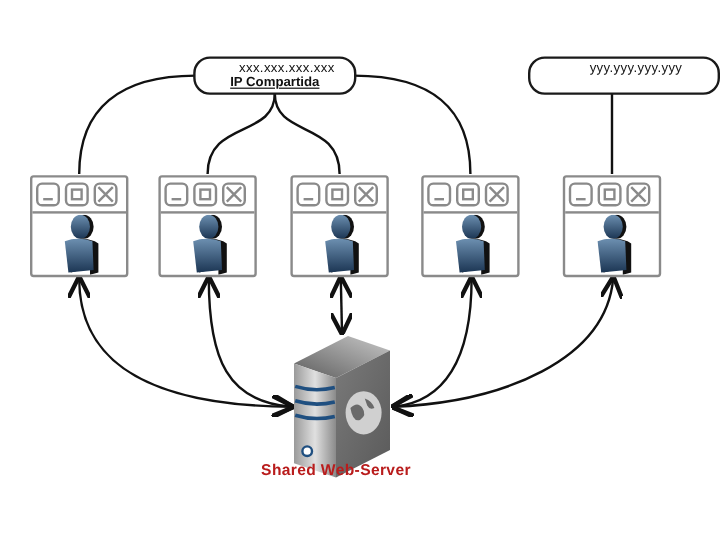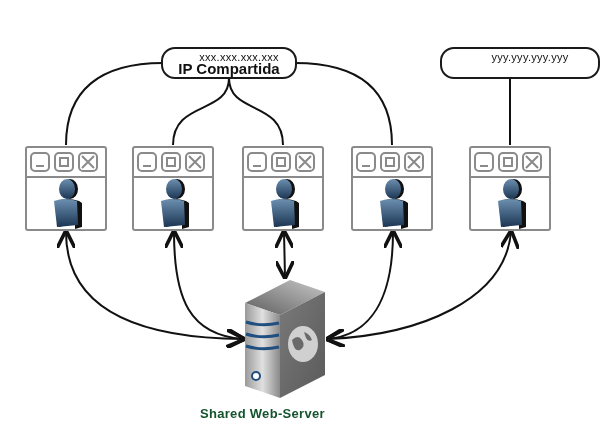--- a/index.html
+++ b/index.html
@@ -1,32 +1,32 @@
 <!DOCTYPE html>
 <html><head>
 <meta charset="utf-8">
 <style>
   html, body { margin: 0; padding: 0; background: #ffffff; }
   body { width: 603px; height: 444px; position: relative; overflow: hidden; font-family: "Liberation Sans", "DejaVu Sans", sans-serif; }
   #diagram { position: absolute; left: 0; top: 0; }
   .ip-label { position: absolute; box-sizing: border-box; border: 2px solid #1a1a1a; border-radius: 14px; background: #fff; text-align: center; line-height: 12px; padding-top: 2px; }
   .ip-label .addr { font-size: 11px; color: #111; letter-spacing: 0.3px; display: block; padding-left: 20px; }
-  .ip-label .kind { font-size: 15px; font-weight: bold; color: #111; display: block; }
+  .ip-label .kind { font-size: 11px; font-weight: bold; color: #111; display: block; text-decoration: underline; }
   #ip-shared { left: 161px; top: 47px; width: 136px; height: 32px; }
   #ip-dedicated { left: 440px; top: 47px; width: 160px; height: 32px; }
   .client { position: absolute; width: 82px; height: 85px; box-sizing: border-box; border: 2px solid #8a8a8a; border-radius: 3px; background: #fff; }
   .client .bar { height: 28px; border-bottom: 2px solid #8a8a8a; position: relative; }
   .client .btn { position: absolute; top: 4px; width: 20px; height: 20px; box-sizing: border-box; border: 2px solid #8a8a8a; border-radius: 5px; }
   .client .btn.min { left: 3px; }
   .client .btn.min::after { content: ""; position: absolute; left: 4px; bottom: 3px; width: 8px; height: 2px; background: #8a8a8a; }
   .client .btn.max { left: 27px; }
   .client .btn.max::after { content: ""; position: absolute; left: 3px; top: 3px; width: 10px; height: 10px; box-sizing: border-box; border: 2px solid #8a8a8a; }
   .client .btn.close { left: 51px; }
   .client .user { position: absolute; left: 24px; top: 31px; }
-  .server-caption { position: absolute; left: 200px; top: 406px; width: 160px; text-align: left; font-size: 13px; font-weight: bold; color: #14532d; letter-spacing: 0.3px; }
+  .server-caption { position: absolute; left: 200px; top: 384px; width: 160px; text-align: center; font-size: 13px; font-weight: bold; color: #b91c1c; letter-spacing: 0.3px; }
 </style>
 </head>
 <body>
 
 <svg id="diagram" width="603" height="444" viewBox="0 0 603 444">
   <defs>
     <marker id="arr" viewBox="0 0 10 10" refX="9" refY="5" markerWidth="9" markerHeight="9" orient="auto-start-reverse">
       <path d="M0,0 L10,5 L0,10" fill="none" stroke="#111" stroke-width="2"></path>
     </marker>
     <linearGradient id="serverFront" x1="0" x2="1" y1="0" y2="0">

